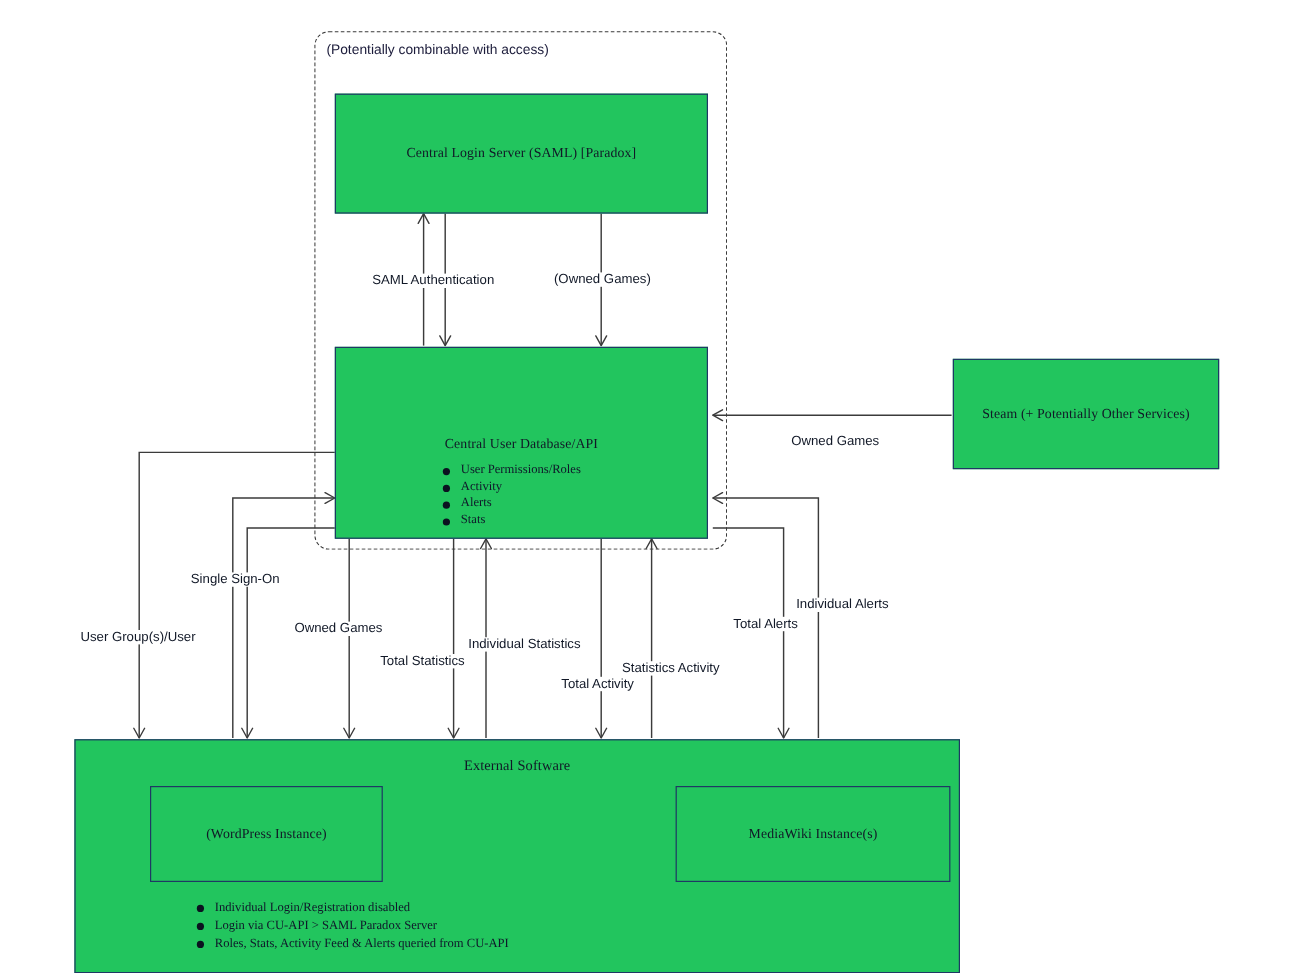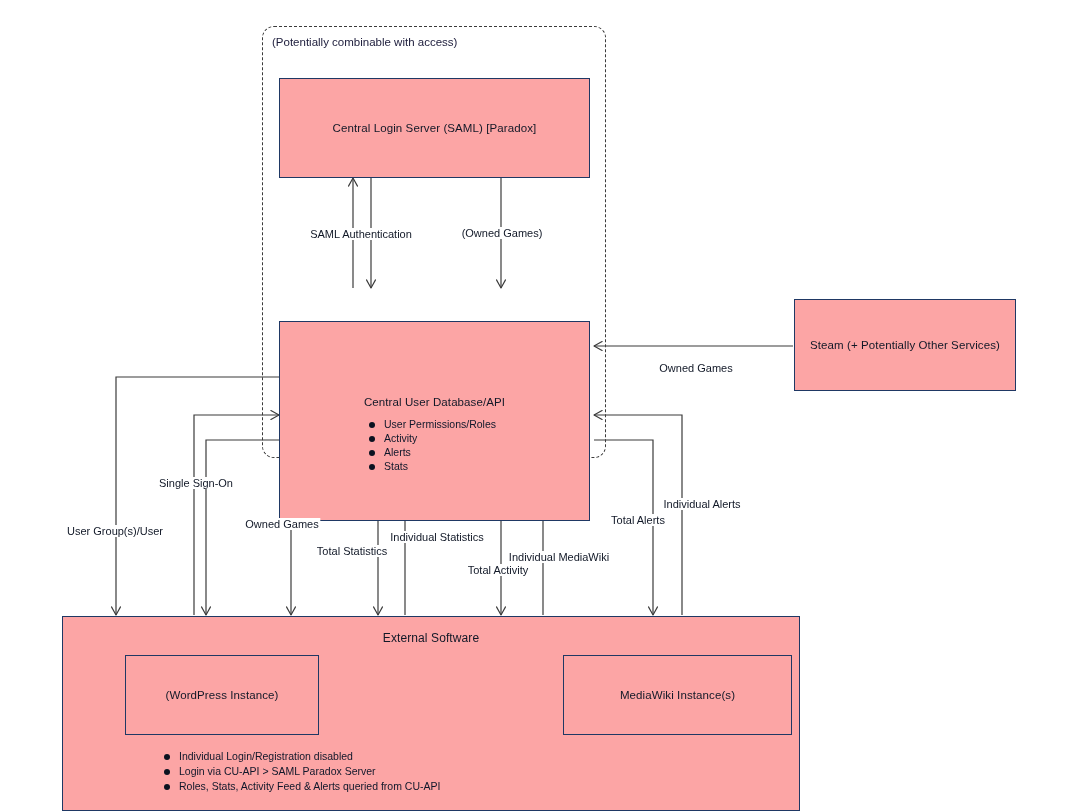--- a/index.html
+++ b/index.html
@@ -20,23 +20,24 @@
   svg#wires {
     position: absolute;
     left: 0;
     top: 0;
     width: 1080px;
     height: 811px;
     pointer-events: none;
   }
   .node {
     position: absolute;
-    background: #fca5a5;
+    background: #22c55e;
     border: 1.4px solid #1F3864;
     box-sizing: border-box;
+    font-family: Liberation Serif, serif;
   }
   .node-title {
     position: absolute;
     left: 0;
     right: 0;
     text-align: center;
     color: #111827;
     font-size: 11.5px;
     letter-spacing: 0.1px;
   }
@@ -133,21 +134,21 @@
     </g>
   </svg>
 
   <div class="dashed-group" style="left:262px; top:26px; width:344px; height:432px;"></div>
   <div class="group-caption" style="left:272px; top:36px;">(Potentially combinable with access)</div>
 
   <div class="node" style="left:279px; top:78px; width:311px; height:100px;">
     <div class="node-title centered-title">Central Login Server (SAML) [Paradox]</div>
   </div>
 
-  <div class="node" style="left:279px; top:289px; width:311px; height:200px;margin-top:32px;">
+  <div class="node" style="left:279px; top:289px; width:311px; height:160px;">
     <div class="node-title" style="top:74px;">Central User Database/API</div>
     <ul class="bullets" style="left:88px; top:95px;">
       <li>User Permissions/Roles</li>
       <li>Activity</li>
       <li>Alerts</li>
       <li>Stats</li>
     </ul>
   </div>
 
   <div class="node" style="left:794px; top:299px; width:222px; height:92px;">
@@ -184,19 +185,19 @@
   <div class="edge-label" style="left:115px; top:525px;">User Group(s)/User</div>
 
   <div class="edge-label" style="left:282px; top:518px;">Owned Games</div>
 
   <div class="edge-label" style="left:352px; top:545px;">Total Statistics</div>
 
   <div class="edge-label" style="left:437px; top:531px;">Individual Statistics</div>
 
   <div class="edge-label" style="left:498px; top:564px;">Total Activity</div>
 
-  <div class="edge-label" style="left:559px; top:551px;">Individual MediaWiki</div>
+  <div class="edge-label" style="left:559px; top:551px;">Statistics Activity</div>
 
   <div class="edge-label" style="left:638px; top:514px;">Total Alerts</div>
 
   <div class="edge-label" style="left:702px; top:498px;">Individual Alerts</div>
 
 </div>
 
 </body></html>

